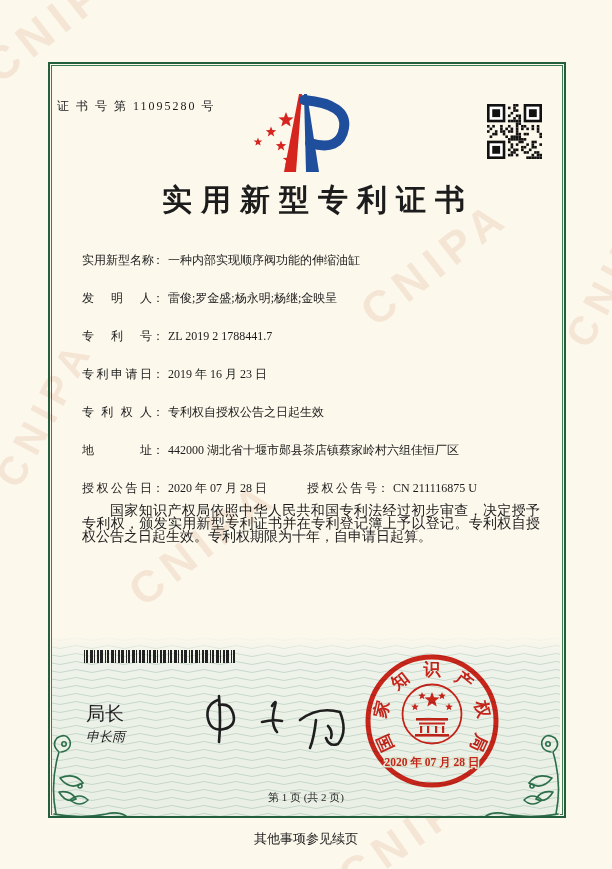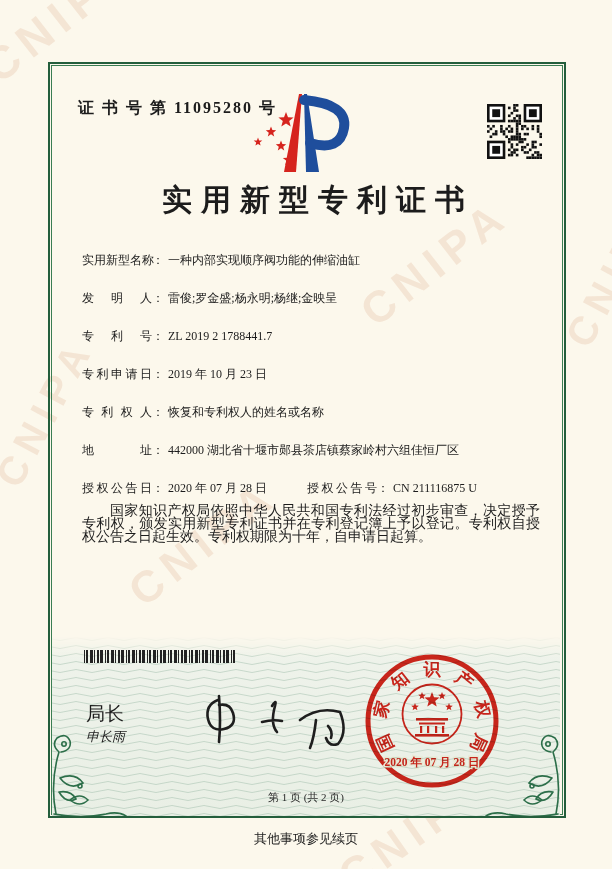--- a/index.html
+++ b/index.html
@@ -18,21 +18,21 @@
   
   .frame{
     position:absolute;left:48px;top:62px;width:514px;height:752px;
     border:2px solid #245e3c;z-index:1;
   }
   .frame-inner{
     position:absolute;left:1px;top:1px;right:1px;bottom:1px;
     border:1px solid #3a7d52;
   }
   .cert-number{
-    position:absolute;left:78px;top:98px;font-size:16px;letter-spacing:2px;z-index:3;font-weight:bold;
+    position:absolute;left:57px;top:98px;font-size:12px;letter-spacing:2px;z-index:3;
   }
   .qr{position:absolute;left:487px;top:104px;width:55px;height:55px;z-index:3;}
   .logo{position:absolute;left:240px;top:90px;width:132px;height:90px;z-index:3;}
   .title{
     position:absolute;left:0;top:180px;width:612px;text-align:center;
     font-size:30px;font-weight:bold;letter-spacing:9px;padding-left:24px;
     box-sizing:border-box;z-index:3;
   }
   .field{position:absolute;left:82px;width:470px;font-size:12px;z-index:3;white-space:nowrap;}
   .jlabel{display:inline-flex;justify-content:space-between;width:70px;vertical-align:bottom;}
@@ -283,29 +283,29 @@
       <span>号</span>
     </span><span class="colon">：</span><span>ZL 2019 2 1788441.7</span>
 </div>
 <div class="field" style="top:366px;">
   <span class="jlabel">
       <span>专</span>
       <span>利</span>
       <span>申</span>
       <span>请</span>
       <span>日</span>
-    </span><span class="colon">：</span><span>2019 年 10 月 23 日</span>
+    </span><span class="colon">：</span><span>2019 年 16 月 23 日</span>
 </div>
 <div class="field" style="top:404px;">
   <span class="jlabel">
       <span>专</span>
       <span>利</span>
       <span>权</span>
       <span>人</span>
-    </span><span class="colon">：</span><span>恢复和专利权人的姓名或名称</span>
+    </span><span class="colon">：</span><span>专利权自授权公告之日起生效</span>
 </div>
 <div class="field" style="top:442px;">
   <span class="jlabel">
       <span>地</span>
       <span>址</span>
     </span><span class="colon">：</span><span>442000 湖北省十堰市郧县茶店镇蔡家岭村六组佳恒厂区</span>
 </div>
 <div class="field" style="top:480px;">
   <span class="jlabel">
       <span>授</span>

